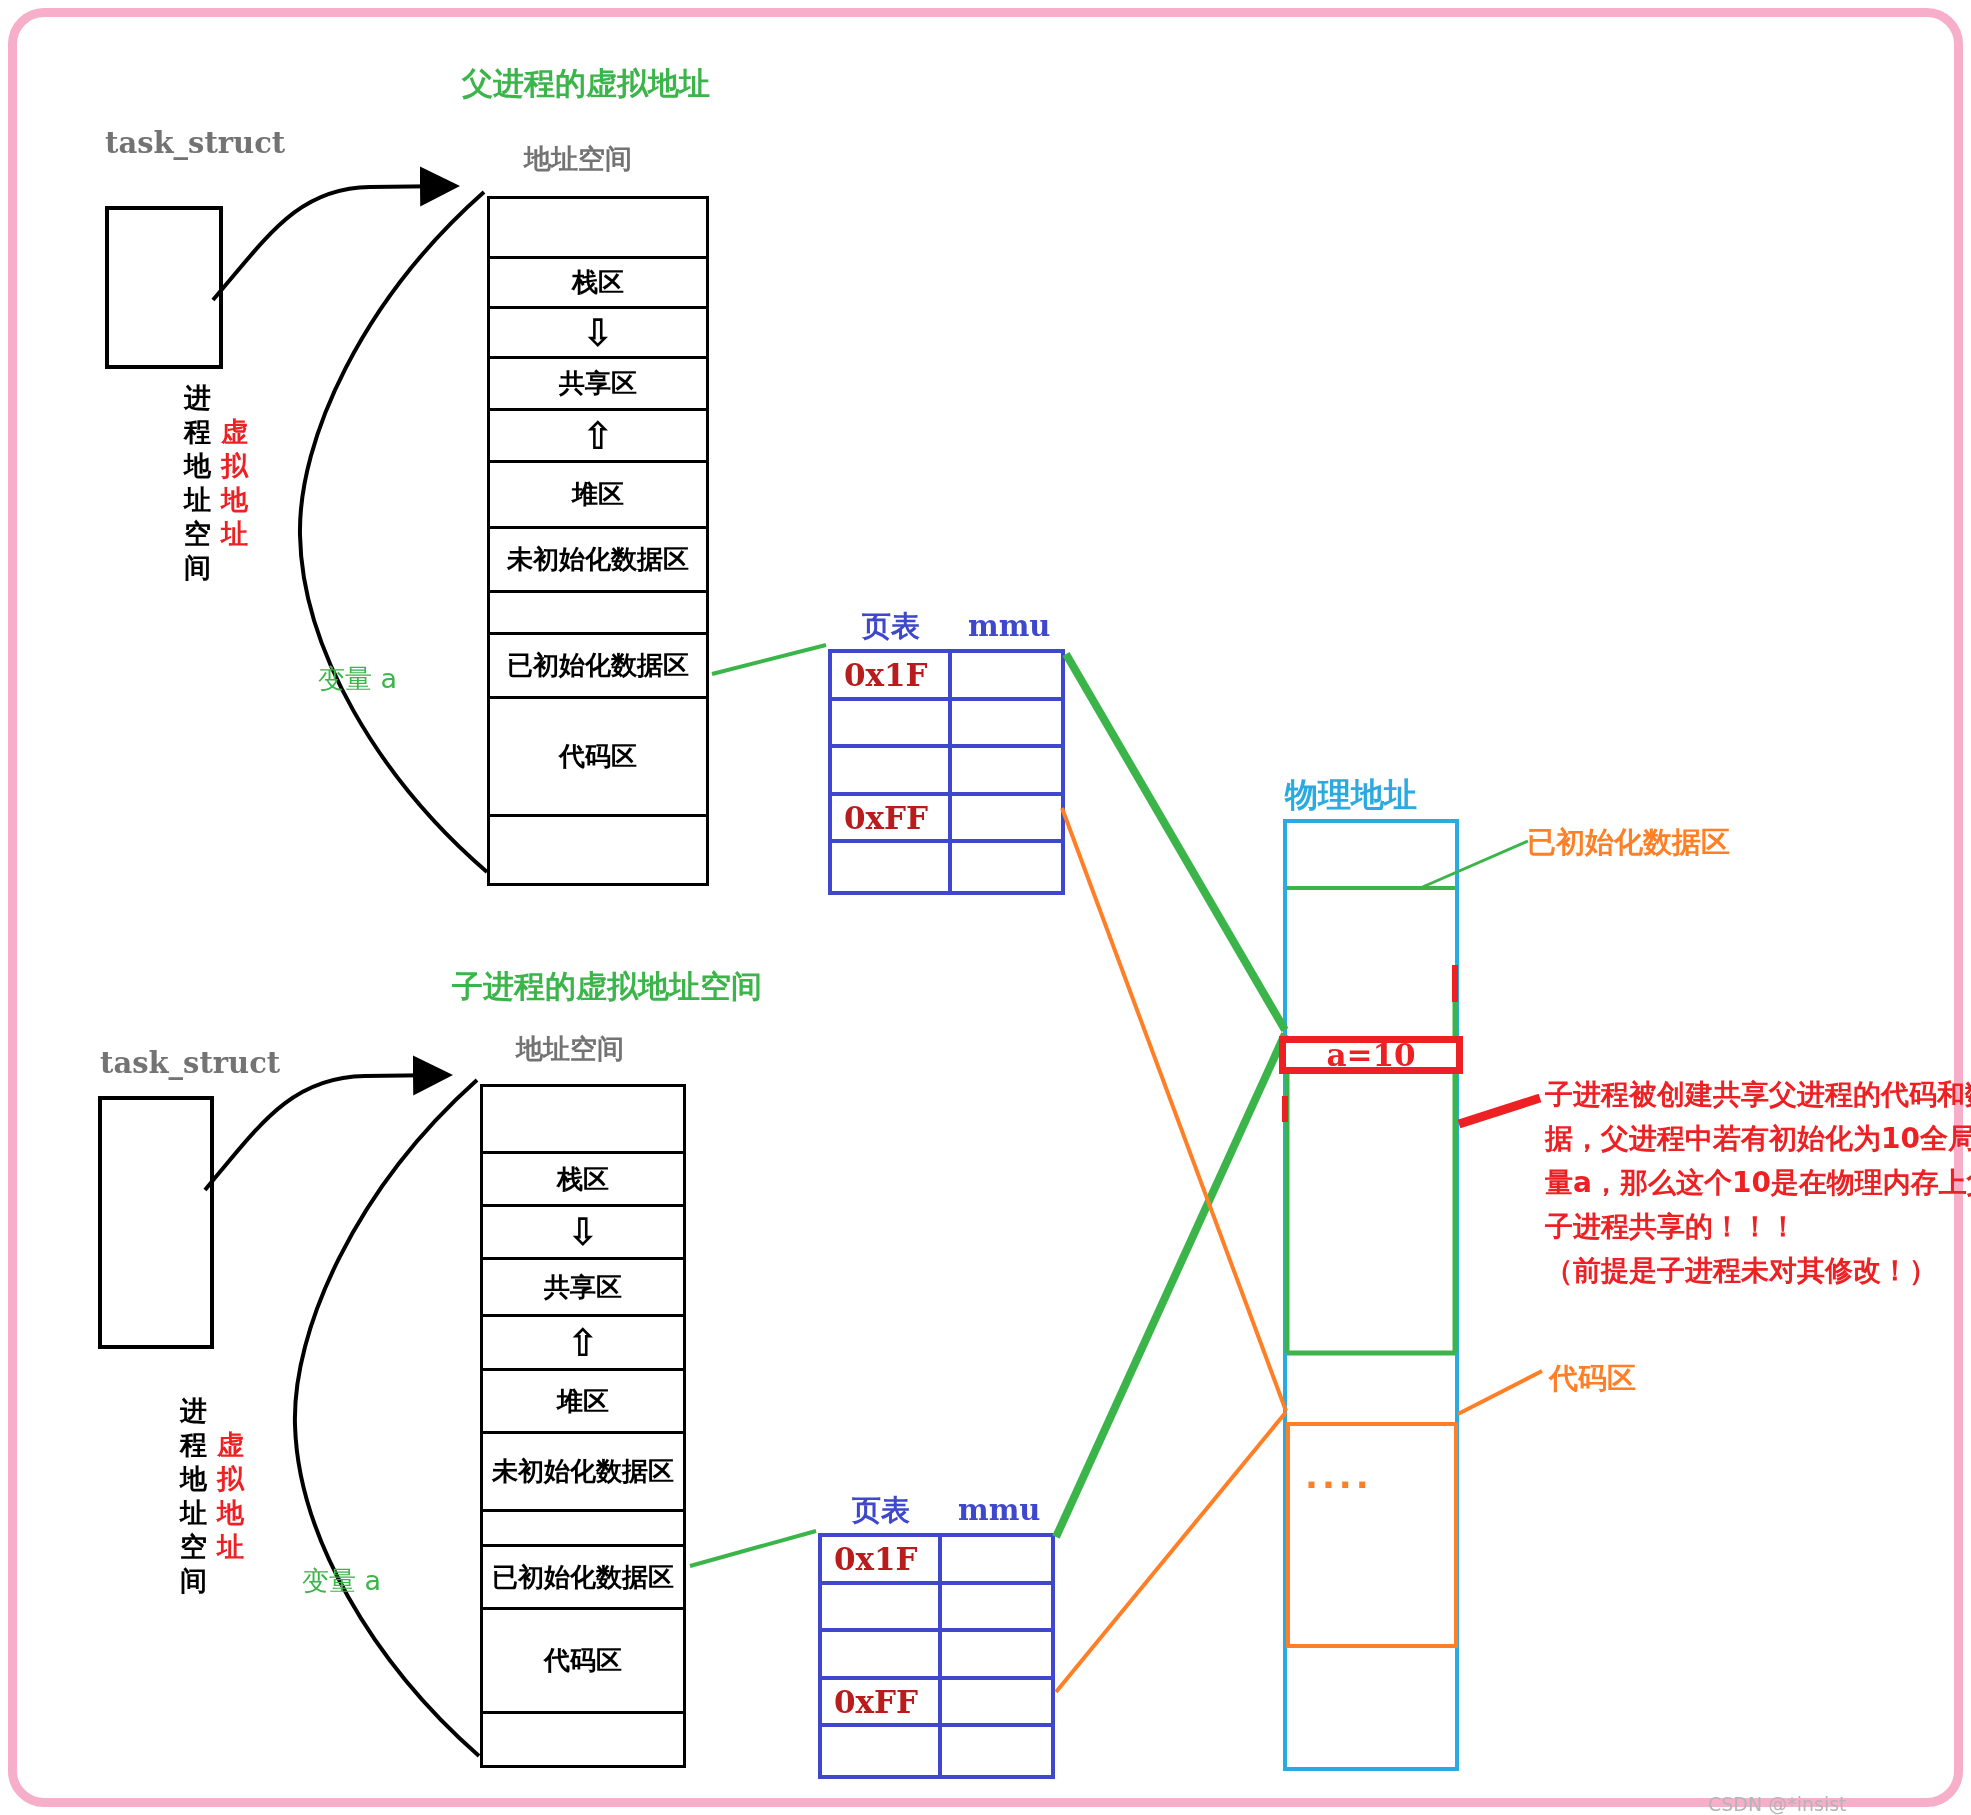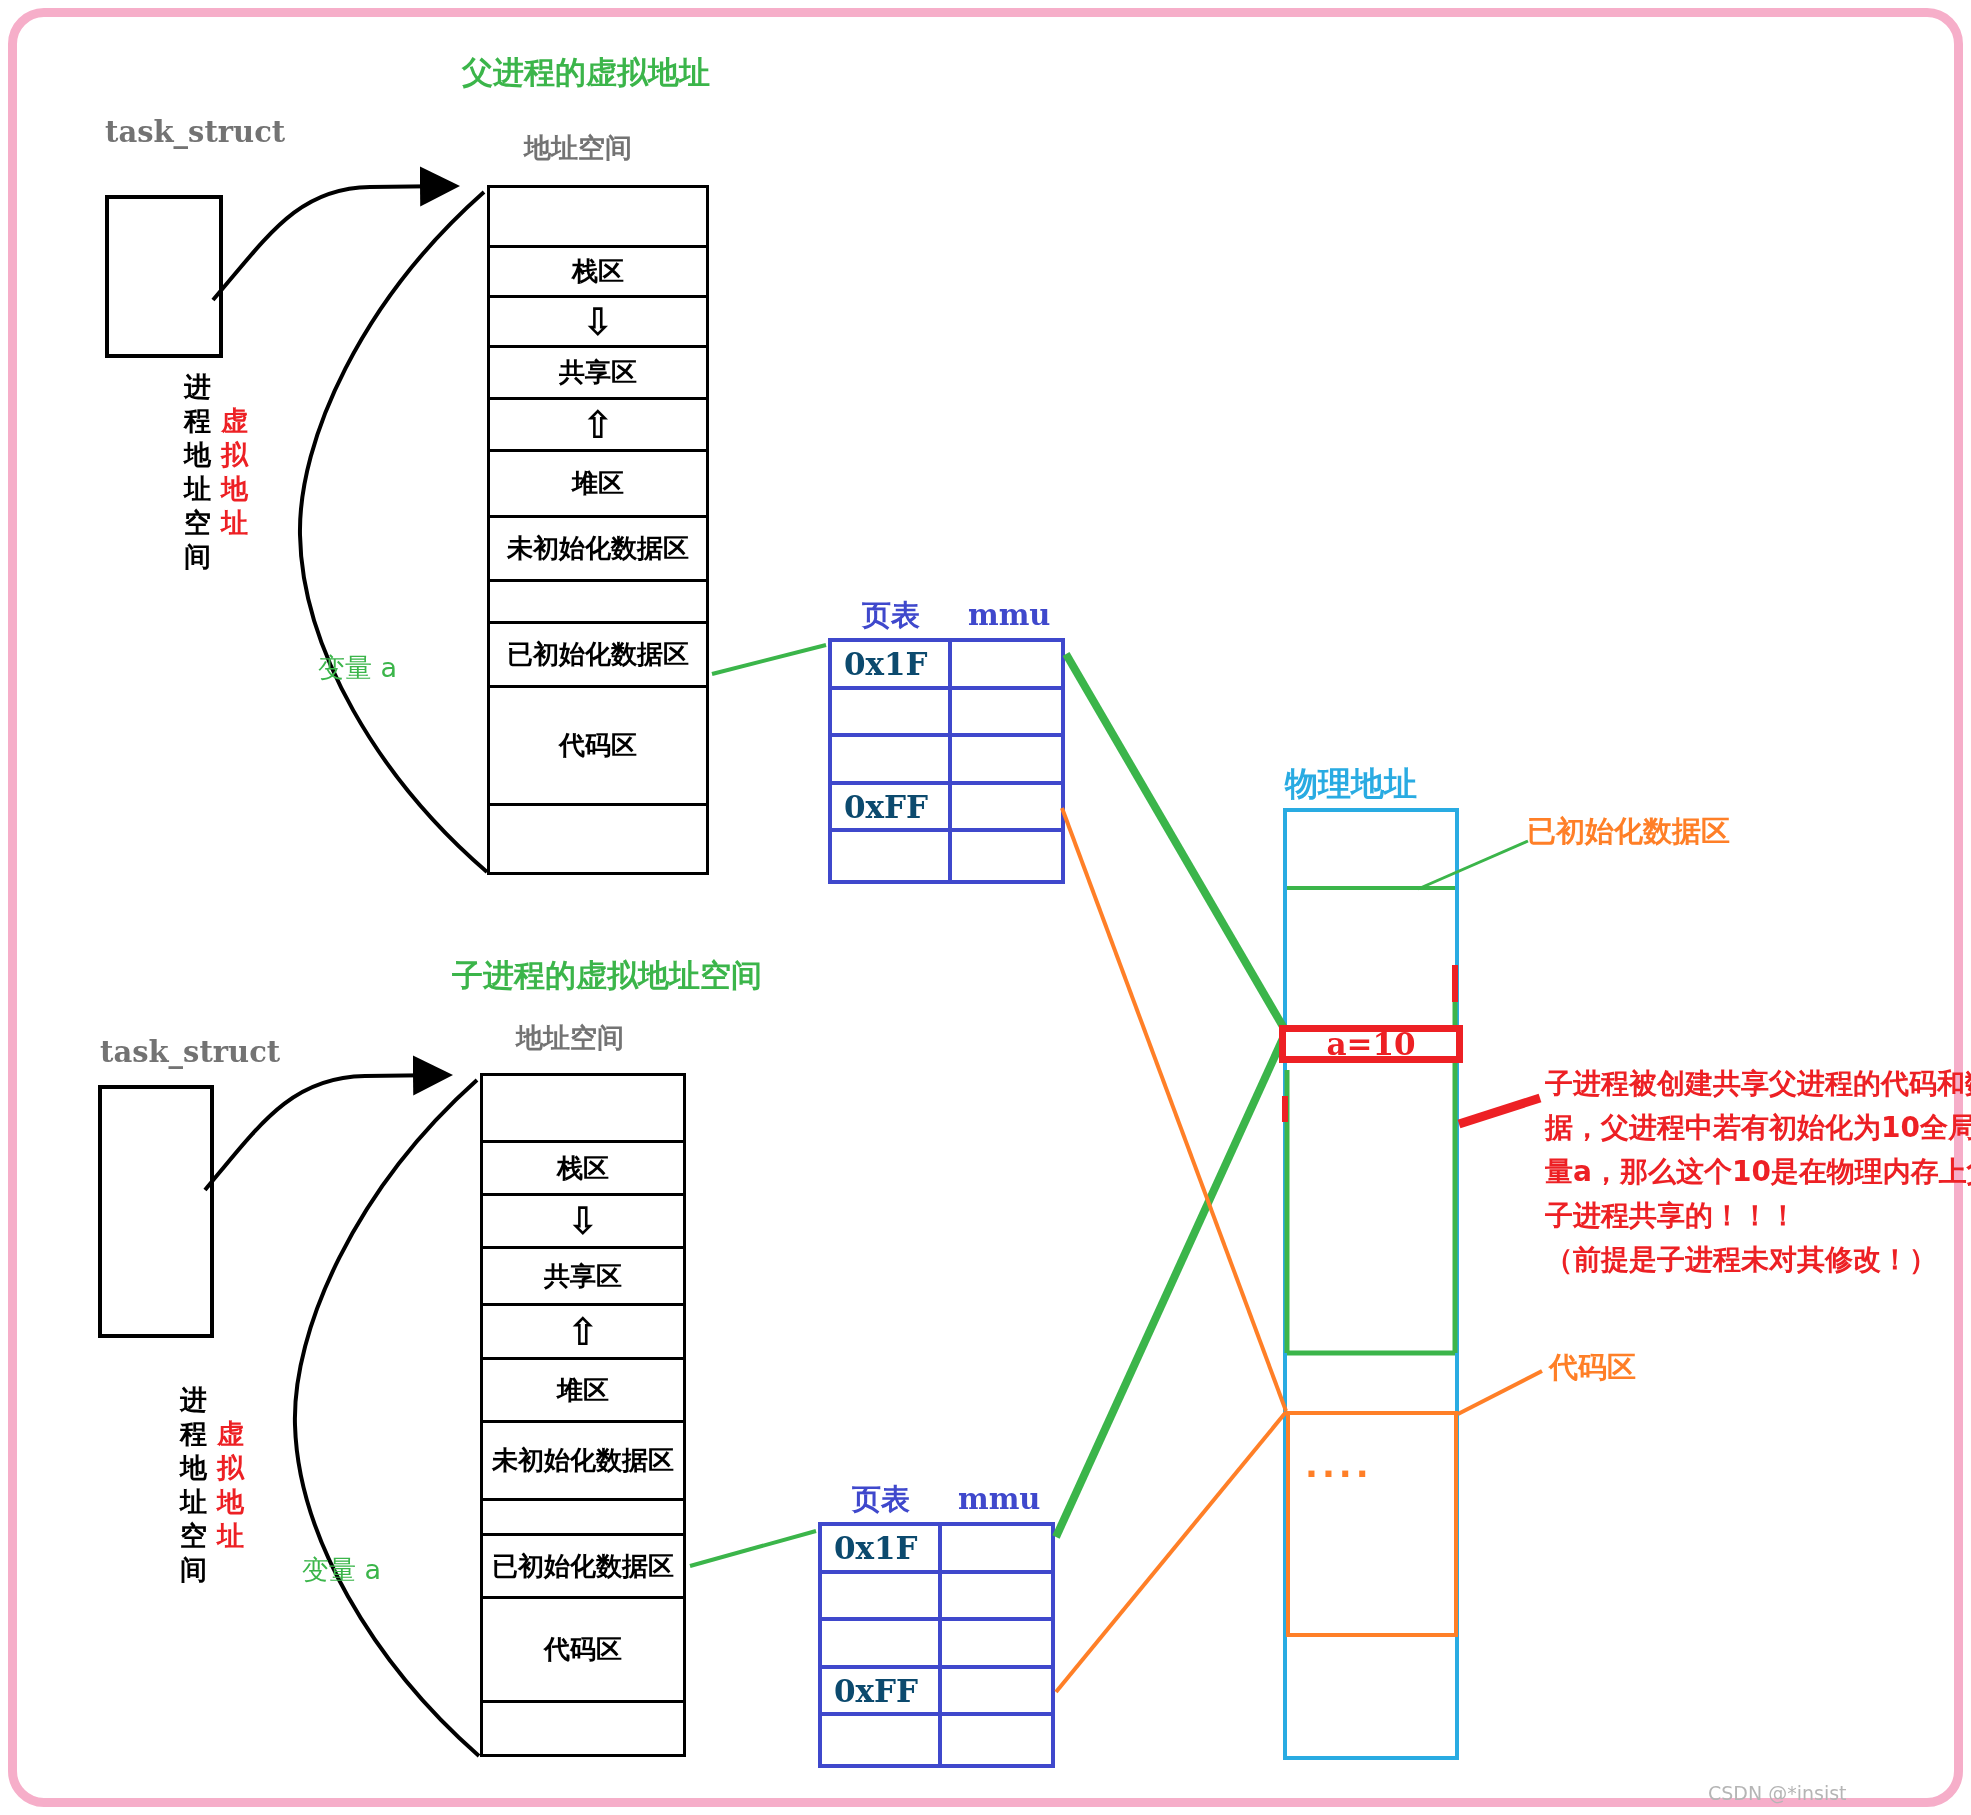--- a/index.html
+++ b/index.html
@@ -1,36 +1,36 @@
 <!DOCTYPE html>
 <html><head>
 <meta charset="utf-8">
 <style>
   html,body{margin:0;padding:0;background:#fff;}
   #canvas{position:relative;width:1971px;height:1815px;background:#ffffff;overflow:hidden;
           font-family:"DejaVu Sans",sans-serif;}
   .frame{position:absolute;left:8px;top:8px;right:8px;bottom:8px;border:9px solid #f6aec9;
          border-radius:36px;pointer-events:none;}
-  .abs{position:absolute;}
+  .abs{position:absolute;margin-top:11px;}
   .serif{font-family:"DejaVu Serif",serif;}
   .green-title{color:#3bb54a;font-weight:bold;font-size:31px;z-index:5;}
   .black-label{color:#737373;font-weight:bold;font-size:27px;z-index:5;}
   .vas{box-sizing:border-box;border:3px solid #000;background:#fff;z-index:2;display:flex;flex-direction:column;}
   .vas-row{box-sizing:border-box;border-bottom:3px solid #000;display:flex;align-items:center;justify-content:center;
            font-weight:bold;font-size:26px;color:#000;}
   .vas-row:last-child{border-bottom:none;}
   .vas-row .glyph{font-size:38px;line-height:30px;}
   .vtext{width:32px;line-height:34px;font-size:27px;font-weight:bold;word-break:break-all;z-index:5;}
   .vtext.red{color:#ed2024;}
   .green-var{color:#3bb54a;font-weight:normal;font-size:27px;z-index:5;}
   .ptable{box-sizing:border-box;border:4px solid #3f48cc;background:#fff;z-index:2;
           display:grid;grid-template-columns:120px 1fr;grid-auto-rows:1fr;}
   .pt-cell{box-sizing:border-box;border-right:4px solid #3f48cc;border-bottom:4px solid #3f48cc;
            display:flex;align-items:center;padding-left:12px;
-           color:#0c4a6e;font-weight:bold;font-size:31px;}
+           color:#b91c1c;font-weight:bold;font-size:31px;}
   .pt-cell.rightcol{border-right:none;padding-left:0;}
   .pt-cell.lastrow{border-bottom:none;}
   .pt-head{color:#3f48cc;font-weight:bold;font-size:29px;z-index:5;}
   .phys{box-sizing:border-box;border:4px solid #29abe2;background:#fff;z-index:2;}
   .phys-title{color:#29abe2;font-weight:bold;font-size:33px;z-index:5;}
   .abox{box-sizing:border-box;border:7px solid #ed2024;background:#fff;z-index:4;
         display:flex;align-items:center;justify-content:center;color:#ed2024;font-weight:bold;font-size:31px;}
   .codebox{box-sizing:border-box;border:4px solid #ff7f27;background:#fff;z-index:4;}
   .dots{color:#ff7f27;font-weight:bold;font-size:34px;letter-spacing:4px;z-index:5;}
   .orange-label{color:#ff7f27;font-weight:bold;font-size:29px;z-index:5;}

